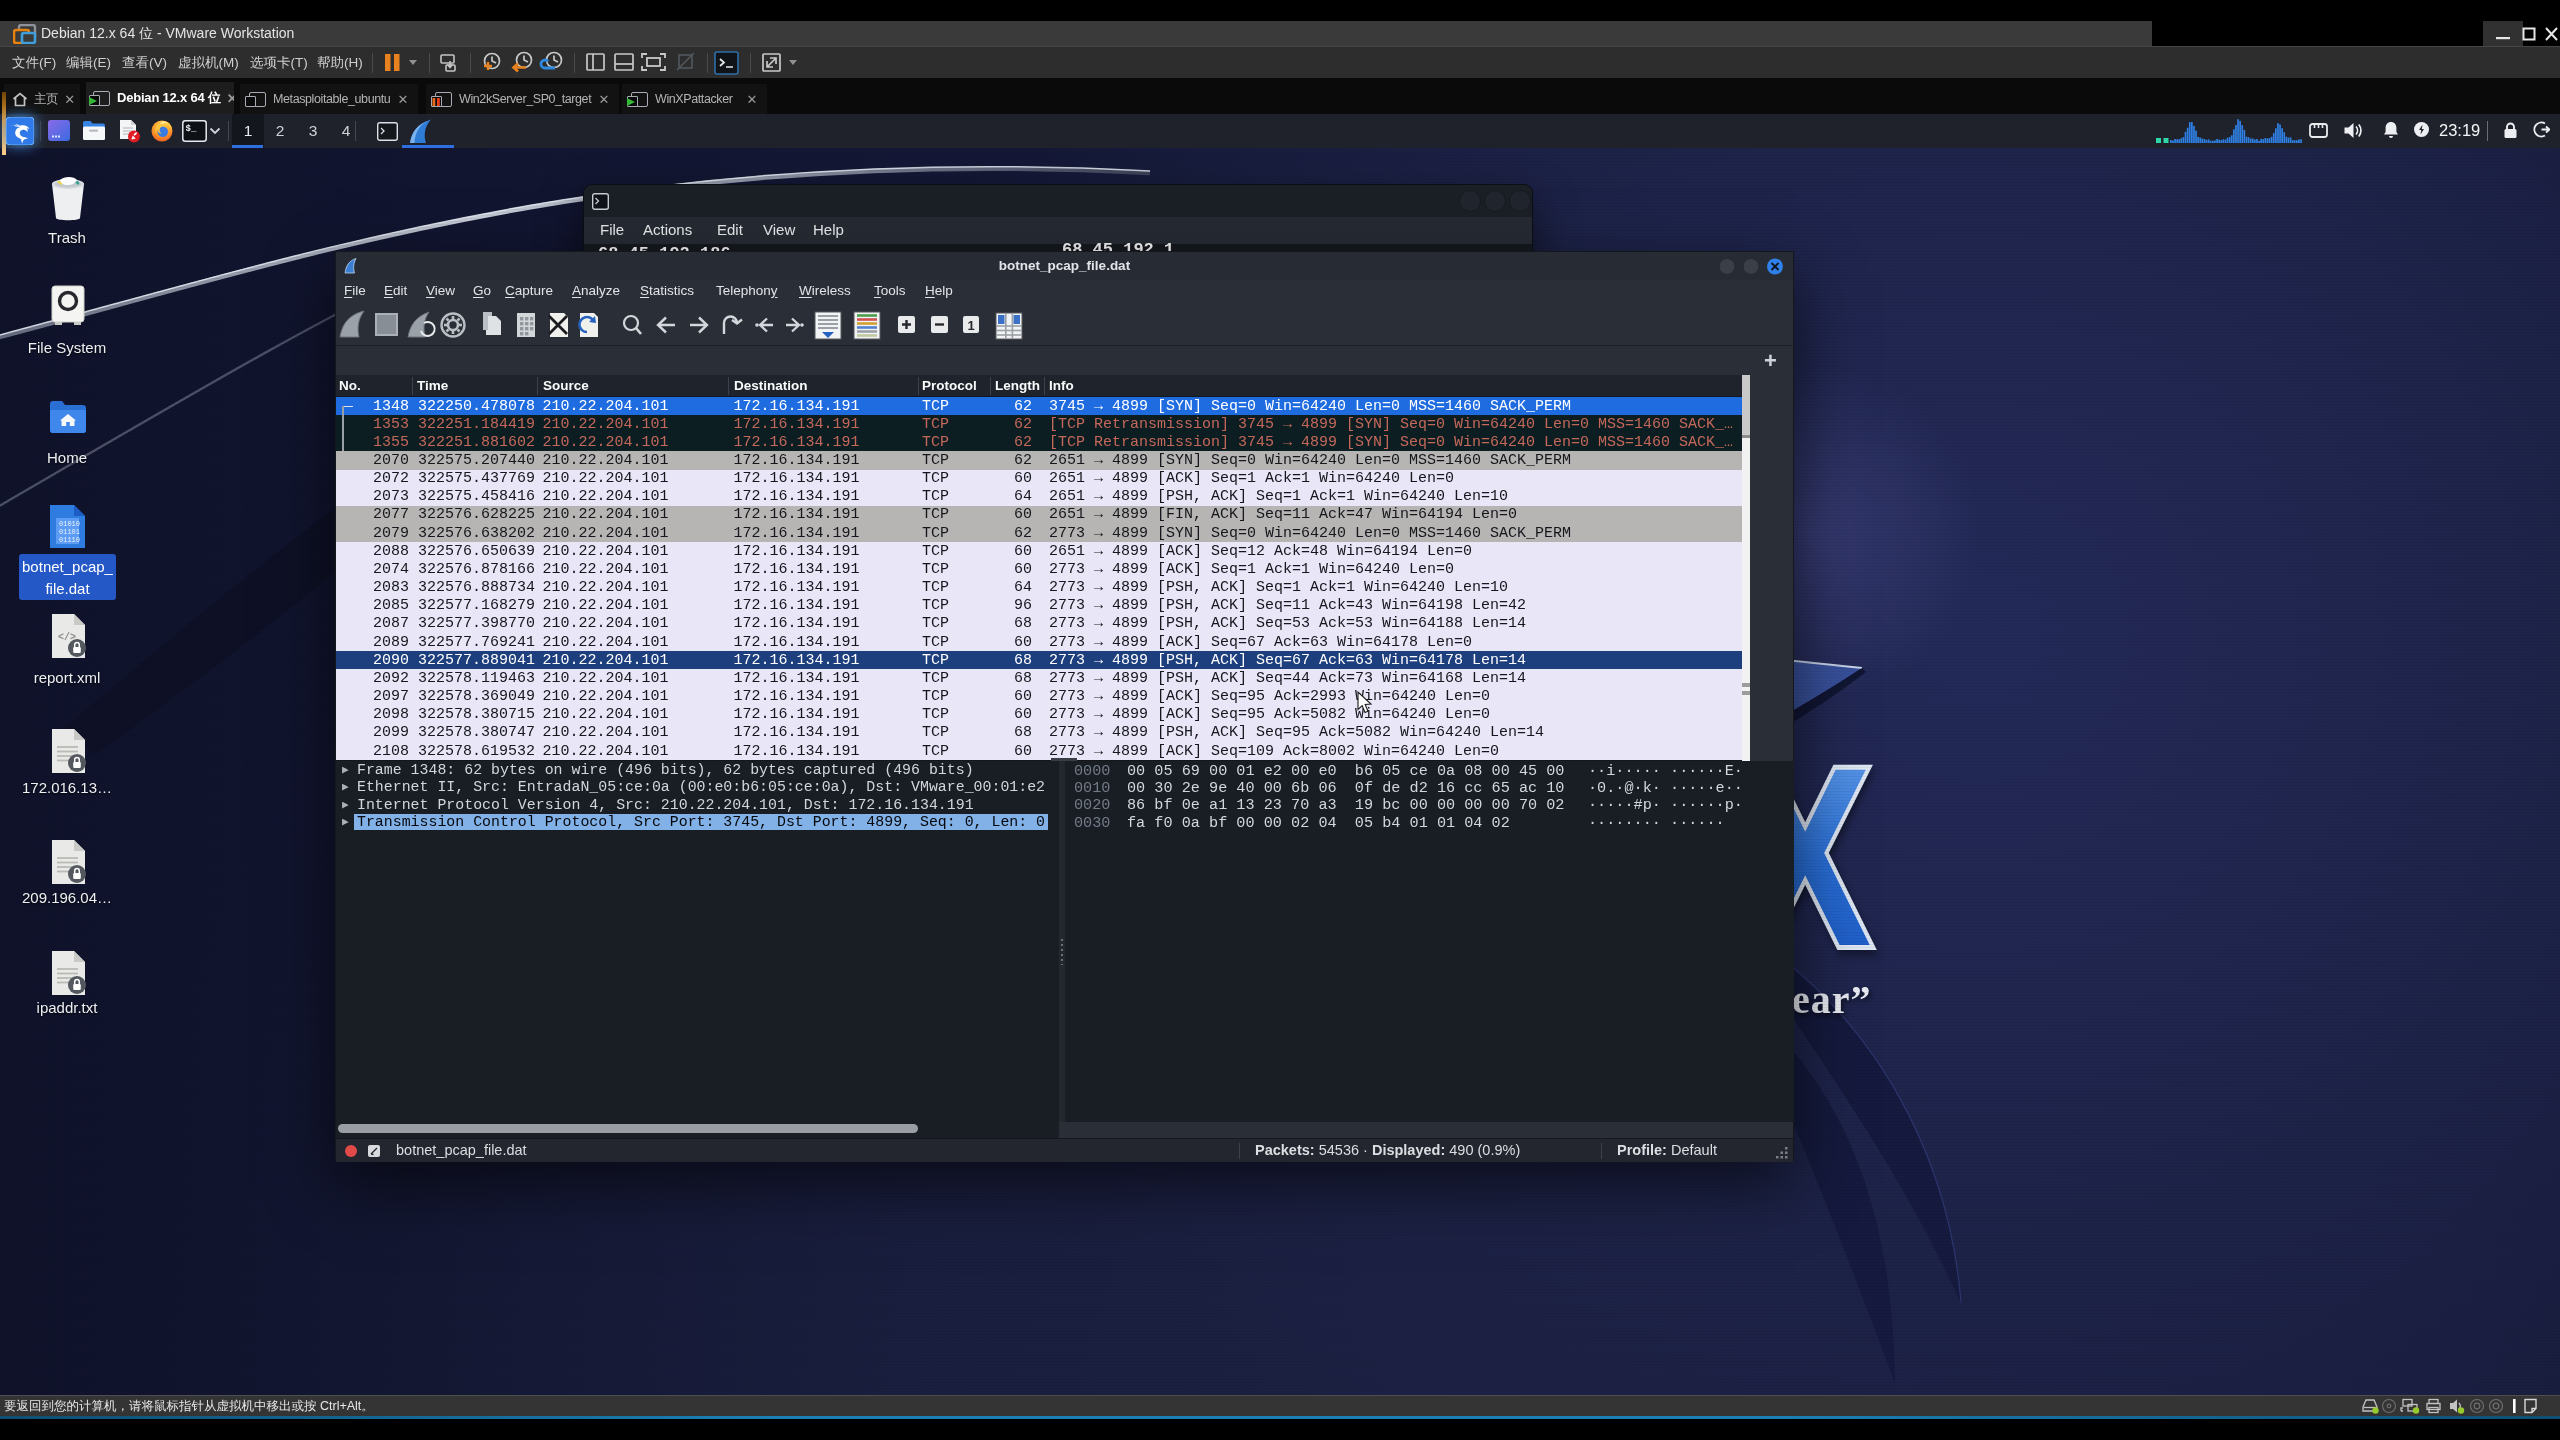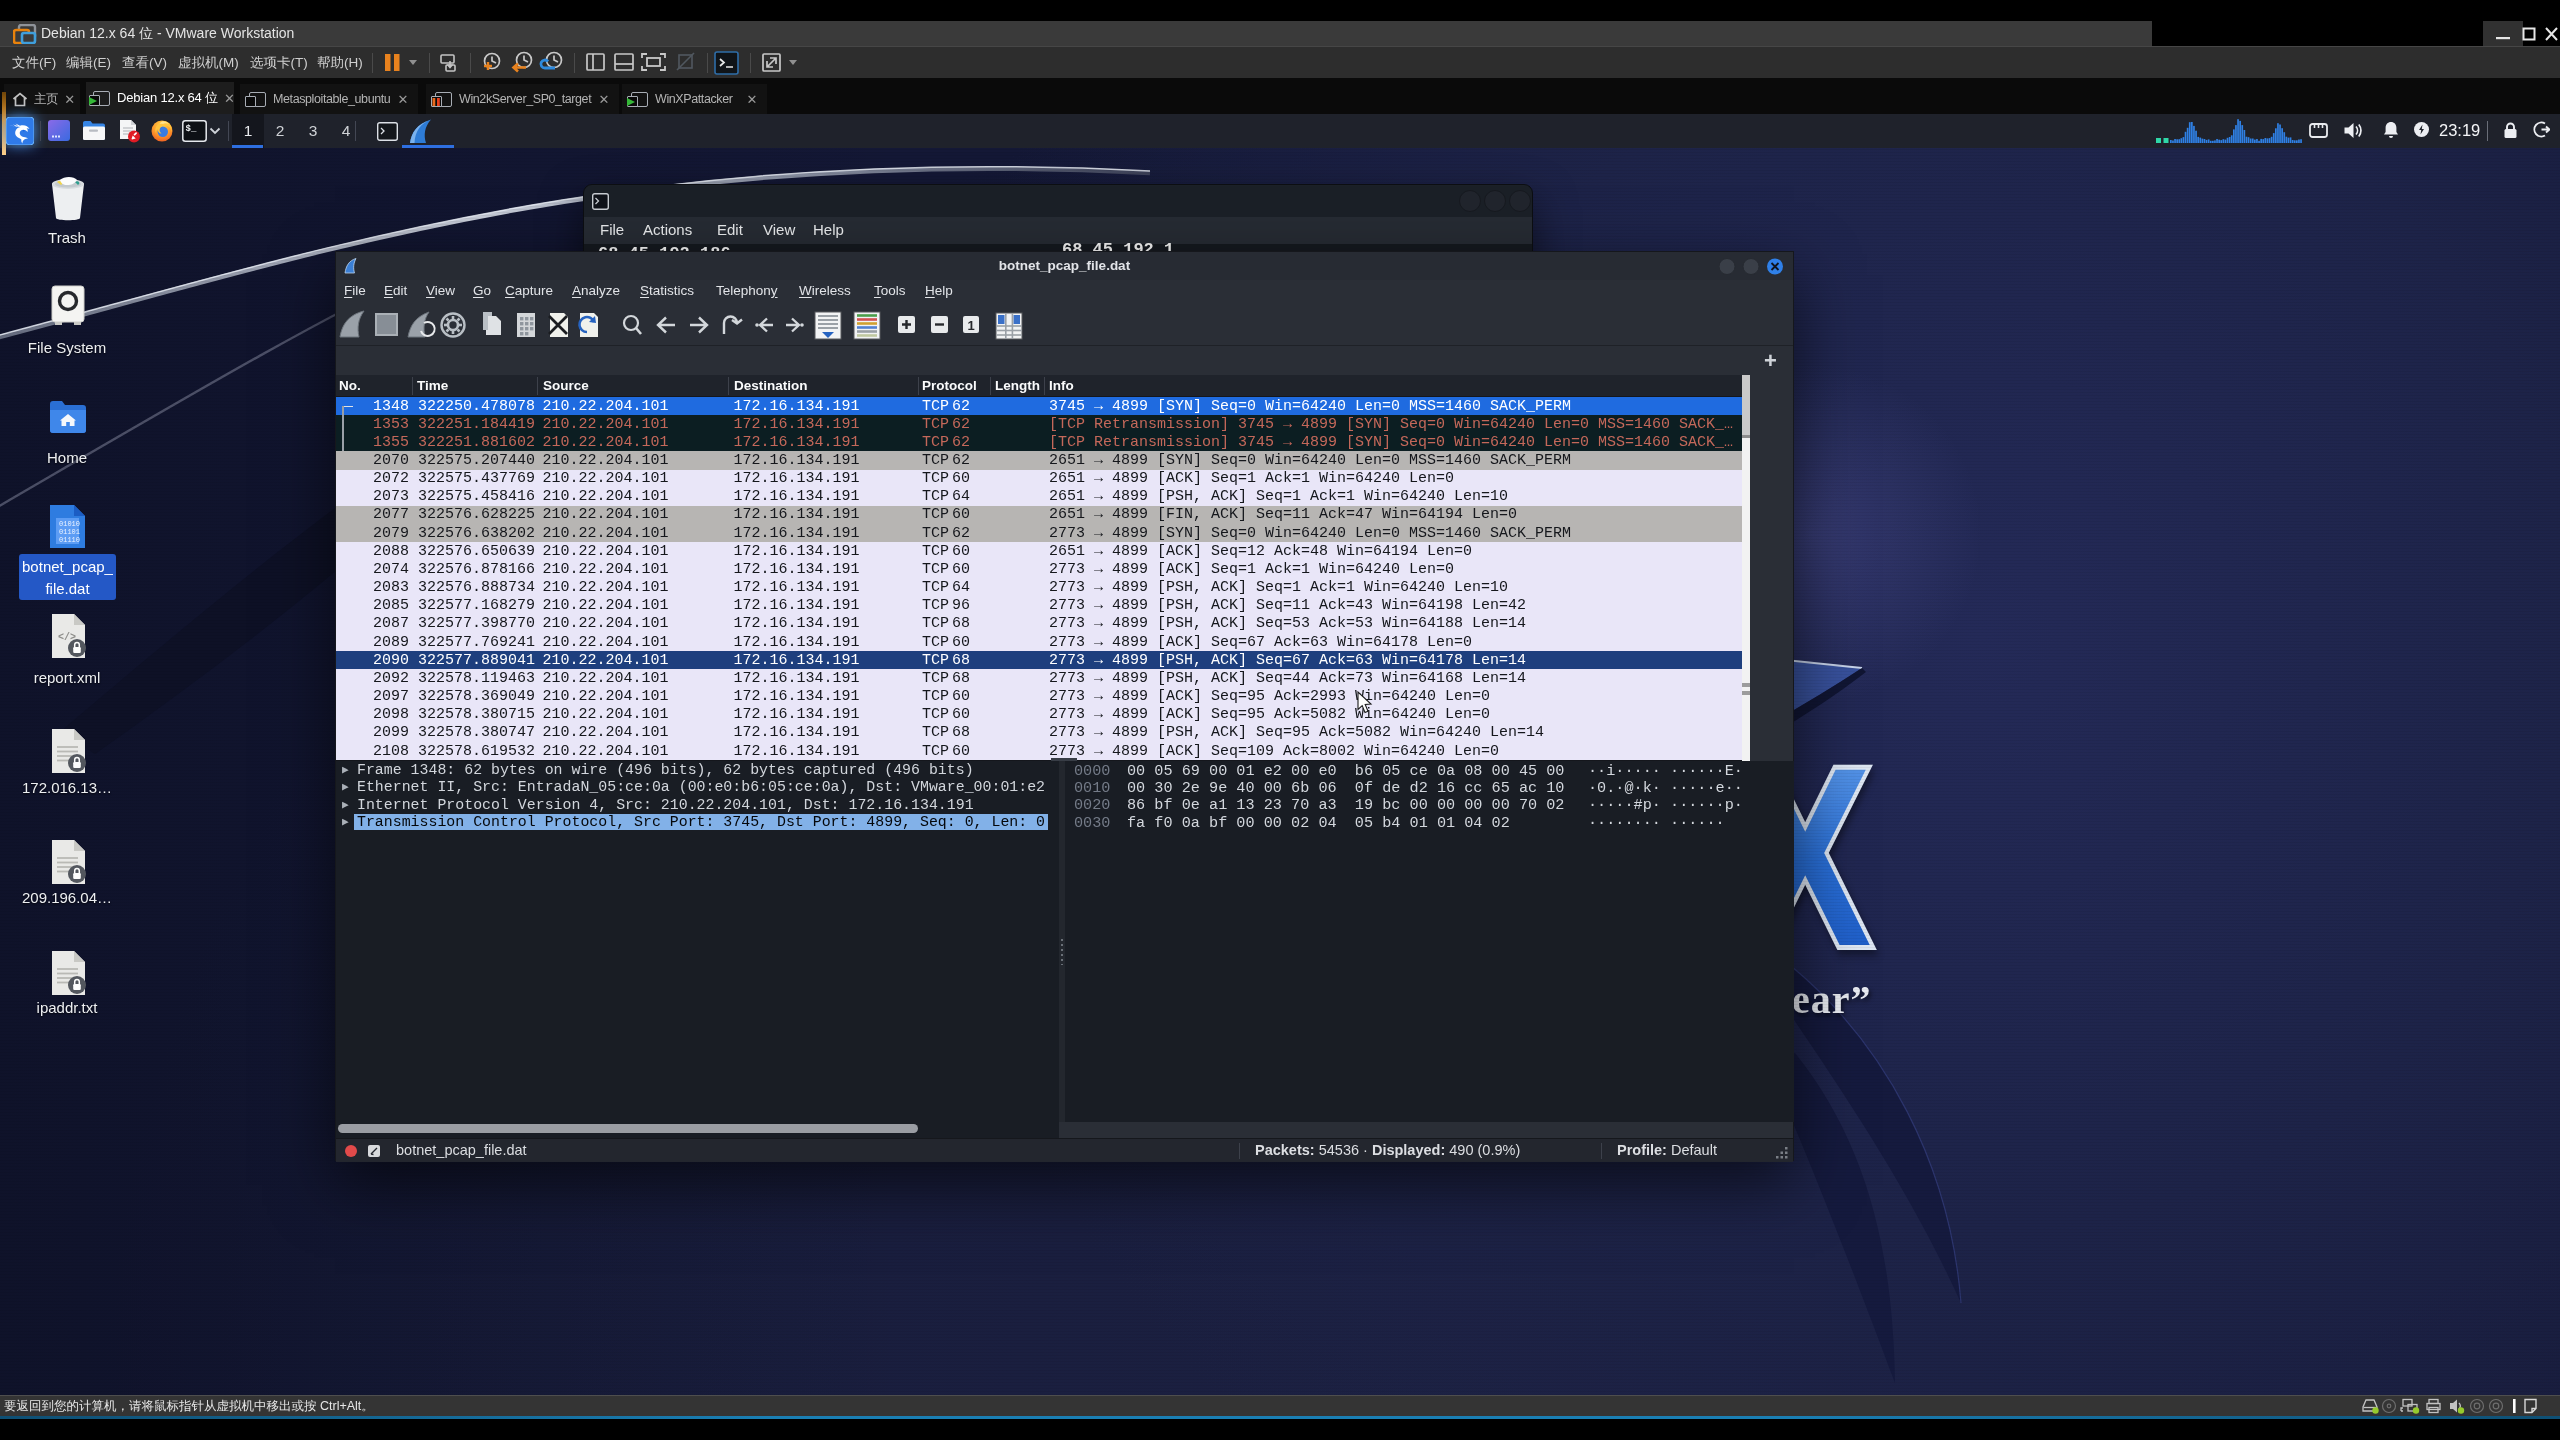--- a/index.html
+++ b/index.html
@@ -5,21 +5,21 @@
 html,body{width:2560px;height:1440px;overflow:hidden;background:#000;font-family:"Liberation Sans",sans-serif}
 .abs{position:absolute}
 #stage{position:relative;width:2560px;height:1440px;background:#000}
 
 #vmtitle{left:0;top:21px;width:2152px;height:25px;background:#3a3a3a;color:#e4e4e4;font-size:14px}
 #vmtitle .ttl{position:absolute;left:41px;top:4px}
 #vmmenu{left:0;top:46px;width:2560px;height:32px;background:#2d2d2d;color:#cfcfcf;font-size:13.5px;border-top:1px solid #464646}
 .vmmi{position:absolute;top:7px}
 #vmtabs{left:0;top:78px;width:2560px;height:36px;background:#0a0a0a}
 .tab{position:absolute;top:6px;height:30px;display:flex;align-items:center;font-size:12.5px;letter-spacing:-0.4px;color:#b4b4b4;background:#121212;white-space:nowrap;overflow:hidden}
-.tab.active{top:4px;height:32px;background:#1d1d1d;color:#fff;font-weight:normal;font-size:13px;letter-spacing:-0.2px}
+.tab.active{top:4px;height:32px;background:#1d1d1d;color:#fff;font-weight:bold;font-size:13px;letter-spacing:-0.2px}
 .tabx{color:#9a9a9a;font-size:13px;margin-left:auto;padding-left:6px}
 
 .wico{position:relative;width:17px;height:15px;border:1.5px solid #a8adb5;border-radius:2px;margin-right:7px;flex:none}
 .wico:before{content:"";position:absolute;left:-5px;top:3px;width:9px;height:9px;background:#0a0a0a;border:1.5px solid #a8adb5;border-radius:1px}
 
 #ktask{left:0;top:114px;width:2560px;height:34px;background:#1f222b}
 .ksep{position:absolute;top:7px;width:1px;height:20px;background:#434754}
 .wsnum{position:absolute;top:0;width:32px;height:34px;color:#d6d8dc;font-size:15.5px;text-align:center;line-height:34px}
 
 #desk{left:0;top:114px;width:2560px;height:1281px;overflow:hidden}
@@ -46,21 +46,21 @@
 
 .prow{position:absolute;left:0;width:1406px;height:18.16px;font-family:"Liberation Mono",monospace;font-size:15px;white-space:pre;overflow:hidden}
 .prow span{position:absolute;top:0.5px}
 .prow.sel{background:#1f6be0;color:#fff}
 .prow.sel2{background:#1e3f7e;color:#fff}
 .prow.retr{background:#0c1e22;color:#c4685a}
 .prow.gray{background:#b7b5b3;color:#15171c}
 .prow.light{background:#e9e6f8;color:#15171c}
 .c-no{left:0;width:73px;text-align:right}
 .c-t{left:82px}.c-s{left:206.5px}.c-d{left:397.5px}.c-p{left:586px}
-.c-l{left:616px;width:104px;text-align:left}
+.c-l{left:592px;width:104px;text-align:right}
 .c-i{left:713px}
 
 #wsdetail{left:0;top:509px;width:723px;height:361px;background:#191d24;font-family:"Liberation Mono",monospace;font-size:14.9px;color:#d2d6dc;white-space:pre}
 .drow{position:absolute;left:0;height:17.4px;width:100%}
 .drow .arr{position:absolute;left:6px;top:1px;color:#aab0b8;font-size:11px}
 .drow .dtxt{position:absolute;left:21px;top:0}
 .drow.dsel .dtxt{background:#82b1e8;color:#05070a;padding:0 3px;margin-left:-3px}
 #wshex{left:729px;top:509px;width:729px;height:361px;background:#191d24;font-family:"Liberation Mono",monospace;font-size:15.2px;color:#d3d7dd}
 .hexrow{position:absolute;left:0;height:17.4px;white-space:pre}
 .hoff{position:absolute;left:9px;color:#747b88}

